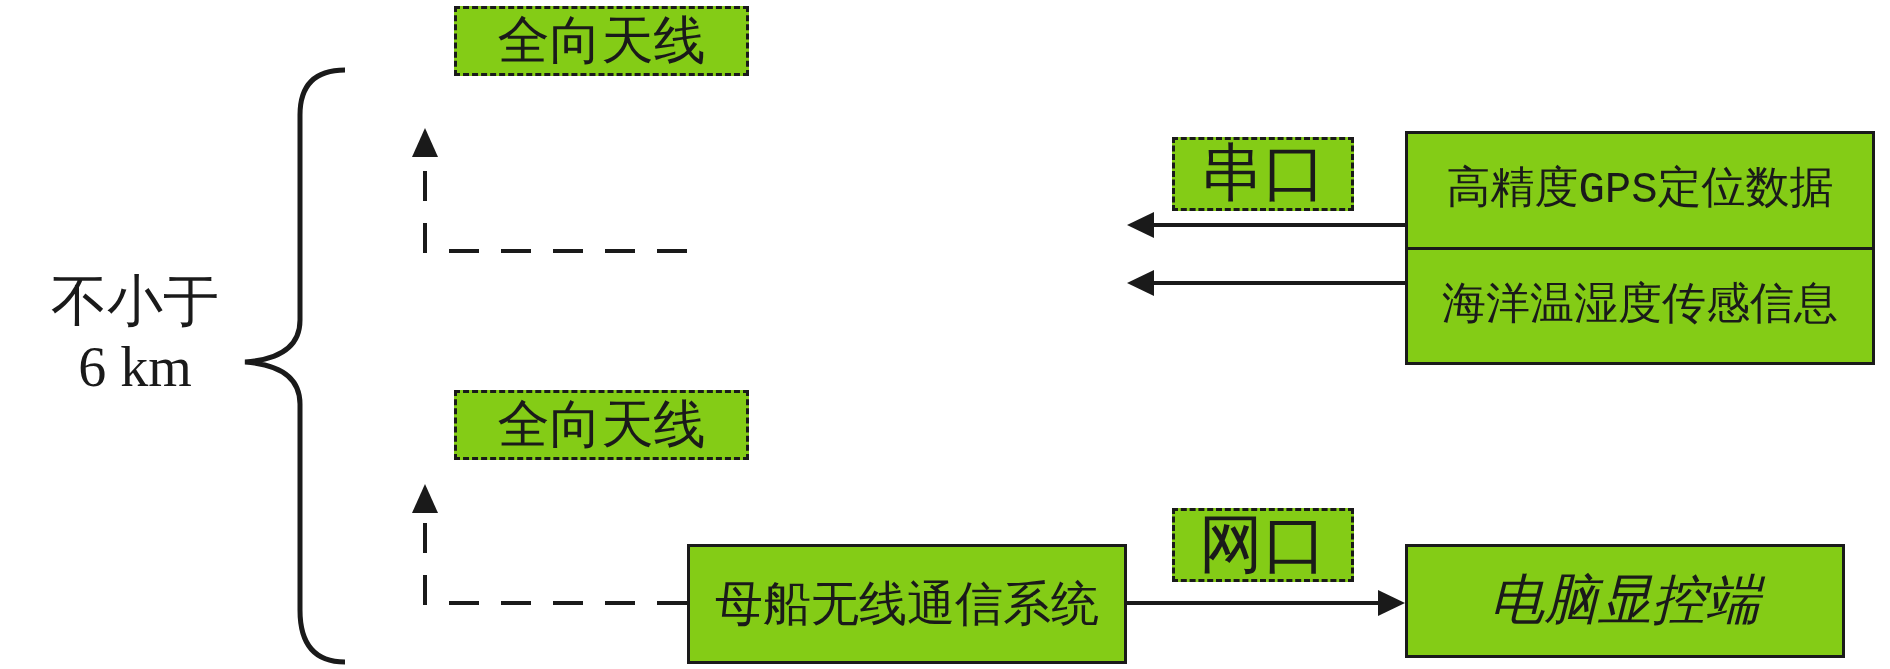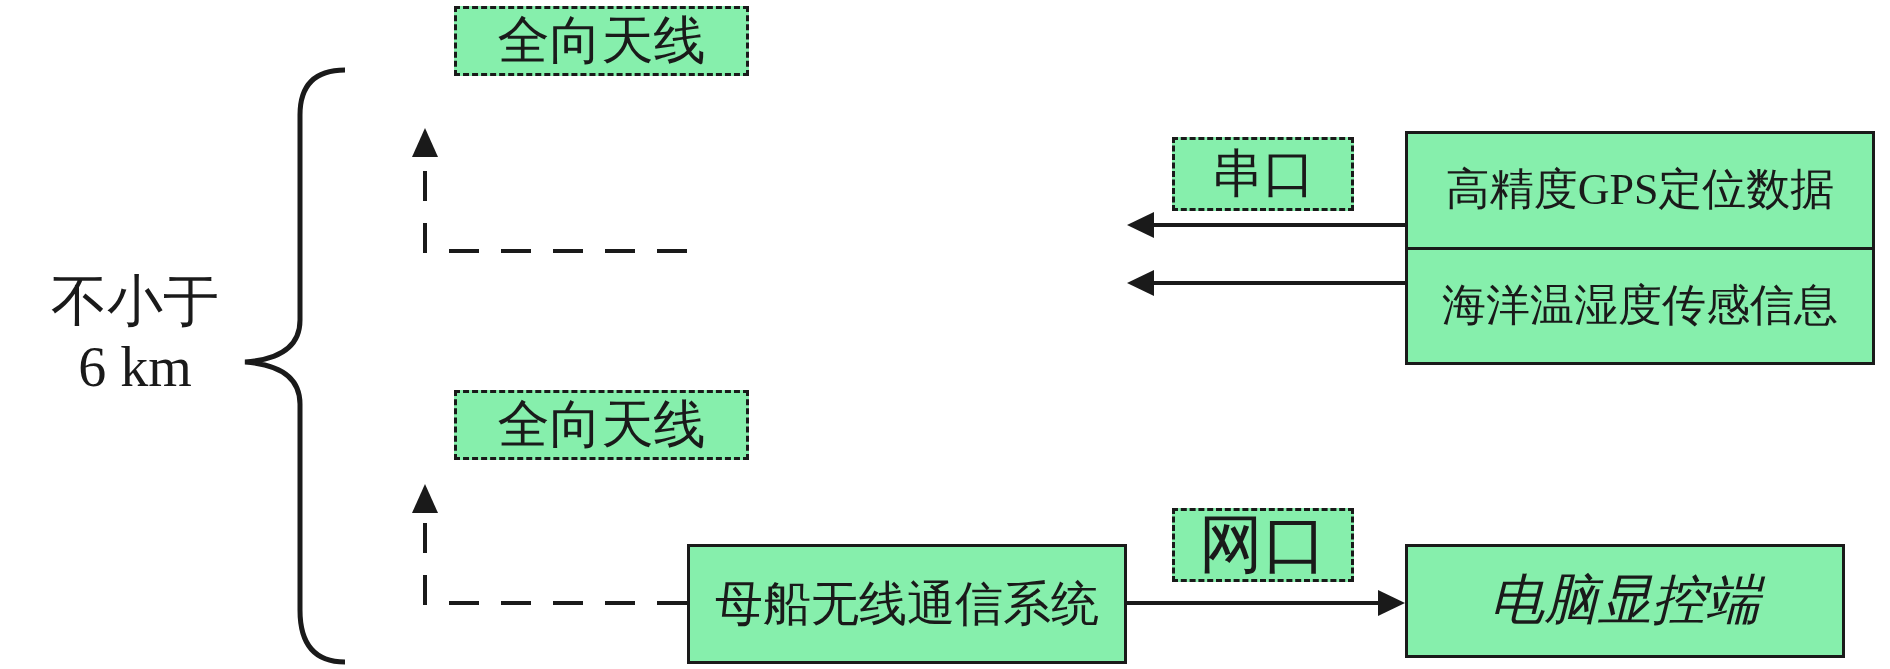--- a/index.html
+++ b/index.html
@@ -20,47 +20,48 @@
     position: absolute;
     left: 0;
     top: 0;
     width: 1890px;
     height: 669px;
     z-index: 1;
   }
   .box {
     position: absolute;
     z-index: 2;
-    background: #86efac;
+    background: #84cc16;
     display: flex;
     align-items: center;
     justify-content: center;
     text-align: right;
     box-sizing: border-box;
     line-height: 1.1;
     white-space: nowrap;
   }
   .solid { border: 3px solid #1a1a1a; }
   .dashed { border: 3px dashed #1a1a1a; }
 
   .antenna-top    { left: 454px; top: 6px;   width: 295px; height: 70px;  font-size: 52px; }
   .antenna-bottom { left: 454px; top: 390px; width: 295px; height: 70px;  font-size: 52px; }
   .sea-box        { left: 687px; top: 191px; width: 440px; height: 120px; font-size: 48px; }
   .ship-box       { left: 687px; top: 544px; width: 440px; height: 120px; font-size: 48px; }
-  .serial-box     { left: 1172px; top: 137px; width: 182px; height: 74px; font-size: 52px; }
+  .serial-box     { left: 1172px; top: 137px; width: 182px; height: 74px; font-size: 63px; }
   .network-box    { left: 1172px; top: 508px; width: 182px; height: 74px; font-size: 64px; }
   .computer-box   { left: 1405px; top: 544px; width: 440px; height: 114px; font-size: 54px; font-style: italic; }
 
   .right-box {
     left: 1405px; top: 131px; width: 470px; height: 234px;
     flex-direction: column;
     align-items: stretch;
     justify-content: stretch;
     font-size: 44px;
     padding: 0;
+    font-family: Liberation Mono, monospace;
   }
   .right-box .row {
     flex: 1;
     display: flex;
     align-items: center;
     justify-content: center;
     white-space: nowrap;
   }
   .right-box .row-top {
     border-bottom: 3px solid #1a1a1a;

